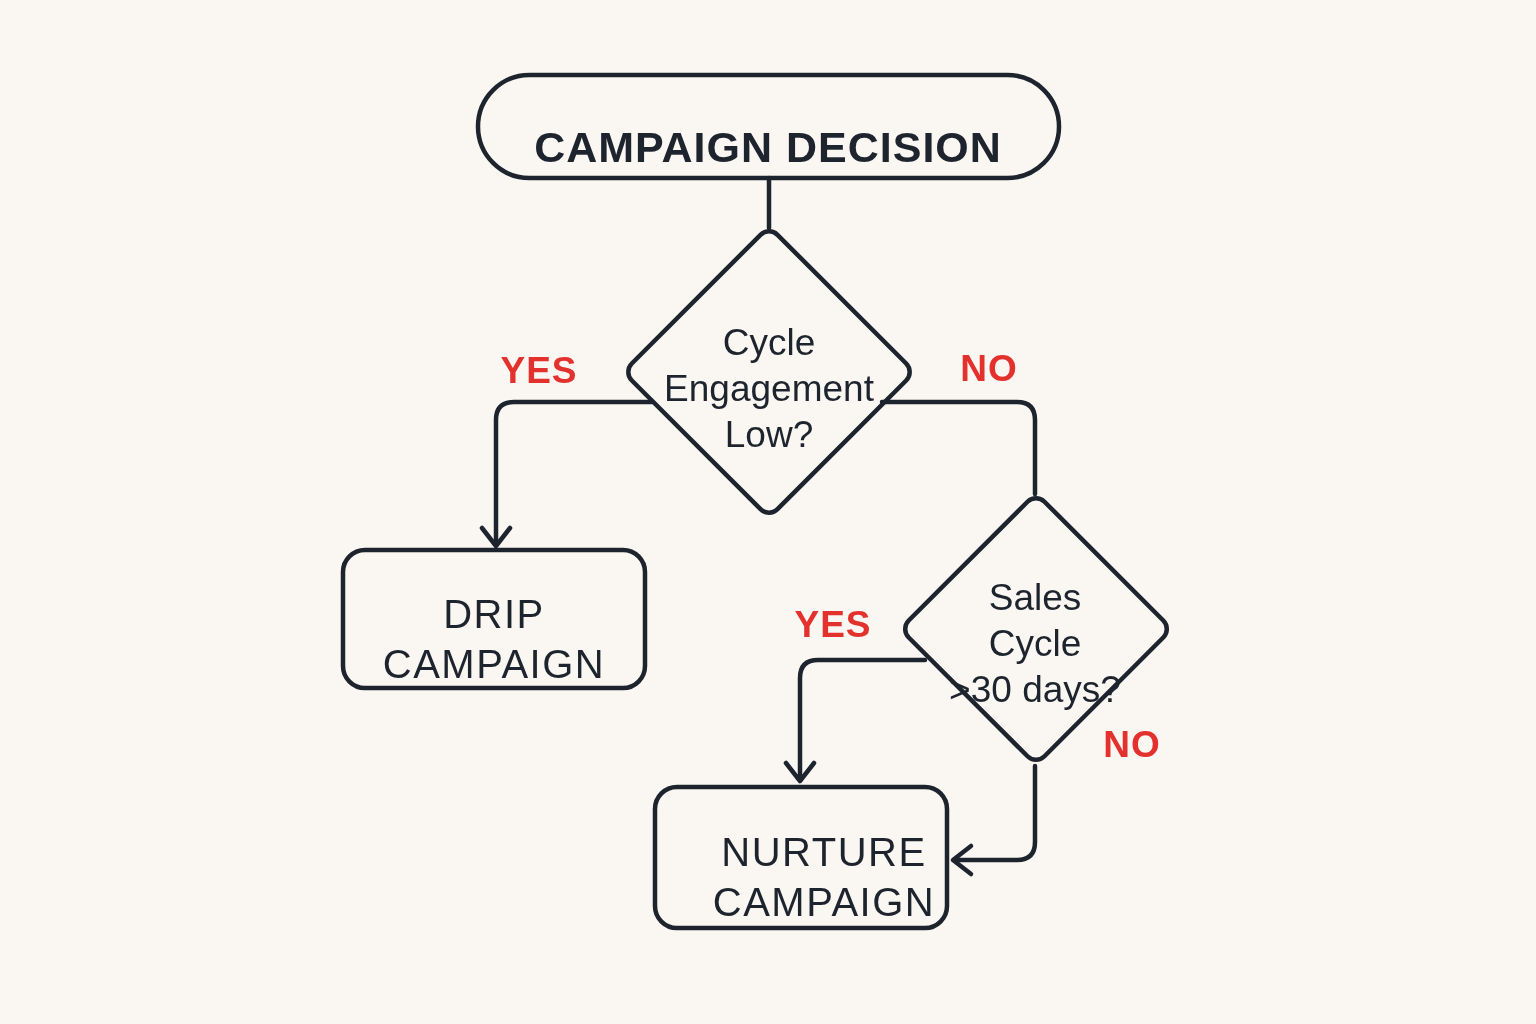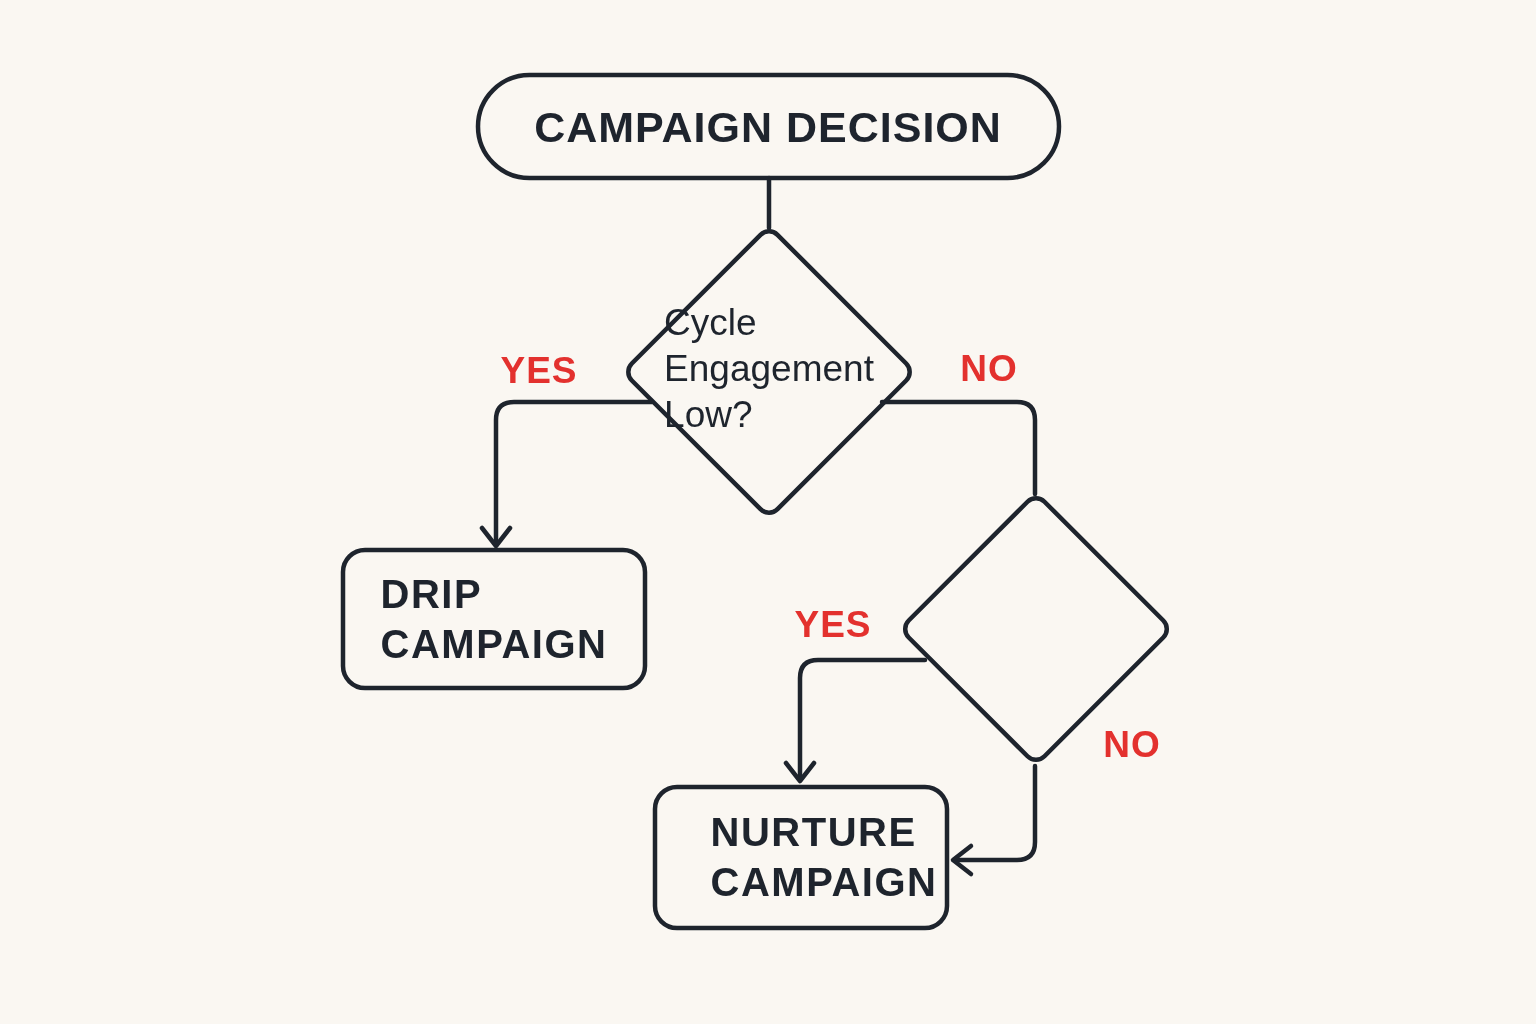--- a/index.html
+++ b/index.html
@@ -36,35 +36,37 @@
     fill:none;
     stroke:var(--ink);
     stroke-width:4.5;
     stroke-linecap:round;
     stroke-linejoin:round;
   }
   .label{
     position:absolute;
     transform:translate(-50%,-50%);
     color:var(--ink);
+    text-align:center;
     white-space:pre-line;
     line-height:1.24;
+    margin-top:20px;
   }
   .title-label{
     font-size:43px;
     font-weight:600;
     letter-spacing:1px;
   }
   .decision-label{
     font-size:37px;
     font-weight:500;
   }
   .action-label{
     font-size:40px;
-    font-weight:700;
+    font-weight:400;
     letter-spacing:1.5px;
   }
   .branch-label{
     position:absolute;
     transform:translate(-50%,-50%);
     color:var(--red);
     font-size:37px;
     font-weight:700;
     letter-spacing:1px;
   }
@@ -102,20 +104,23 @@
 
   <div class="label title-label" style="left:768px;top:128px;">CAMPAIGN DECISION</div>
 
   <div class="label decision-label" style="left:769px;top:369px;">Cycle
 Engagement
 Low?</div>
 
   <div class="label action-label" style="left:494px;top:620px;">DRIP
 CAMPAIGN</div>
 
+  <div class="label decision-label" style="left:1035px;top:624px;">Sales
+Cycle
+&gt;30 days?</div>
 
   <div class="label action-label" style="left:824px;top:858px;">NURTURE
 CAMPAIGN</div>
 
   <div class="branch-label" style="left:539px;top:371px;">YES</div>
 
   <div class="branch-label" style="left:989px;top:369px;">NO</div>
 
   <div class="branch-label" style="left:833px;top:625px;">YES</div>
 

